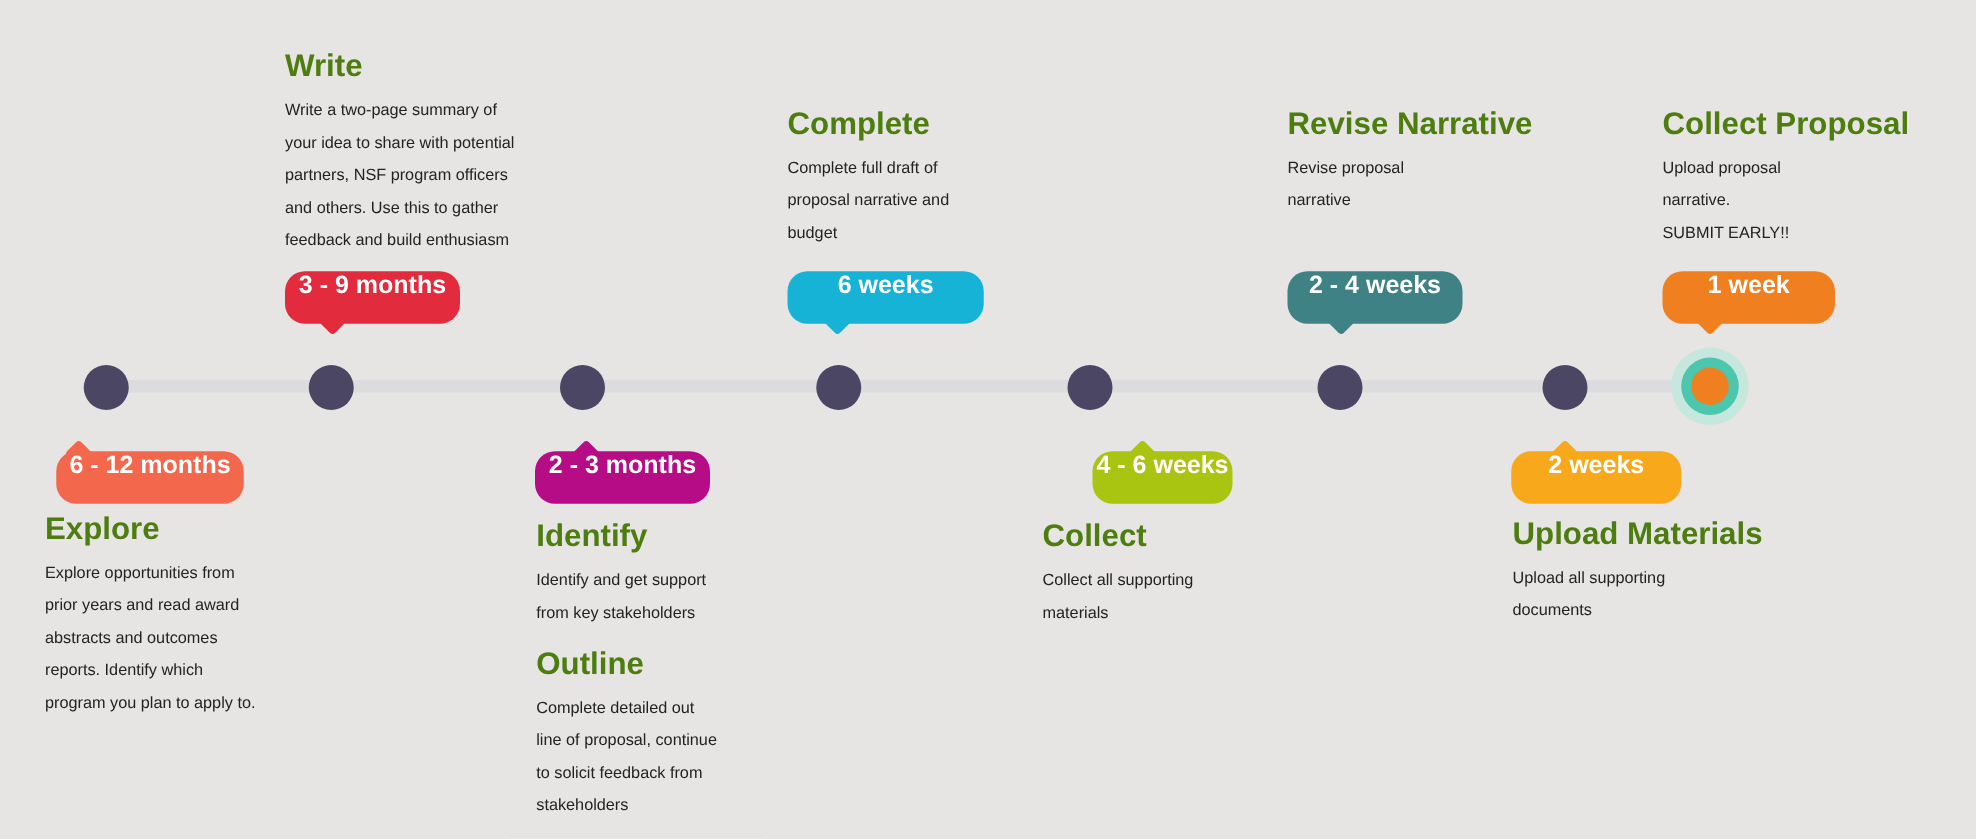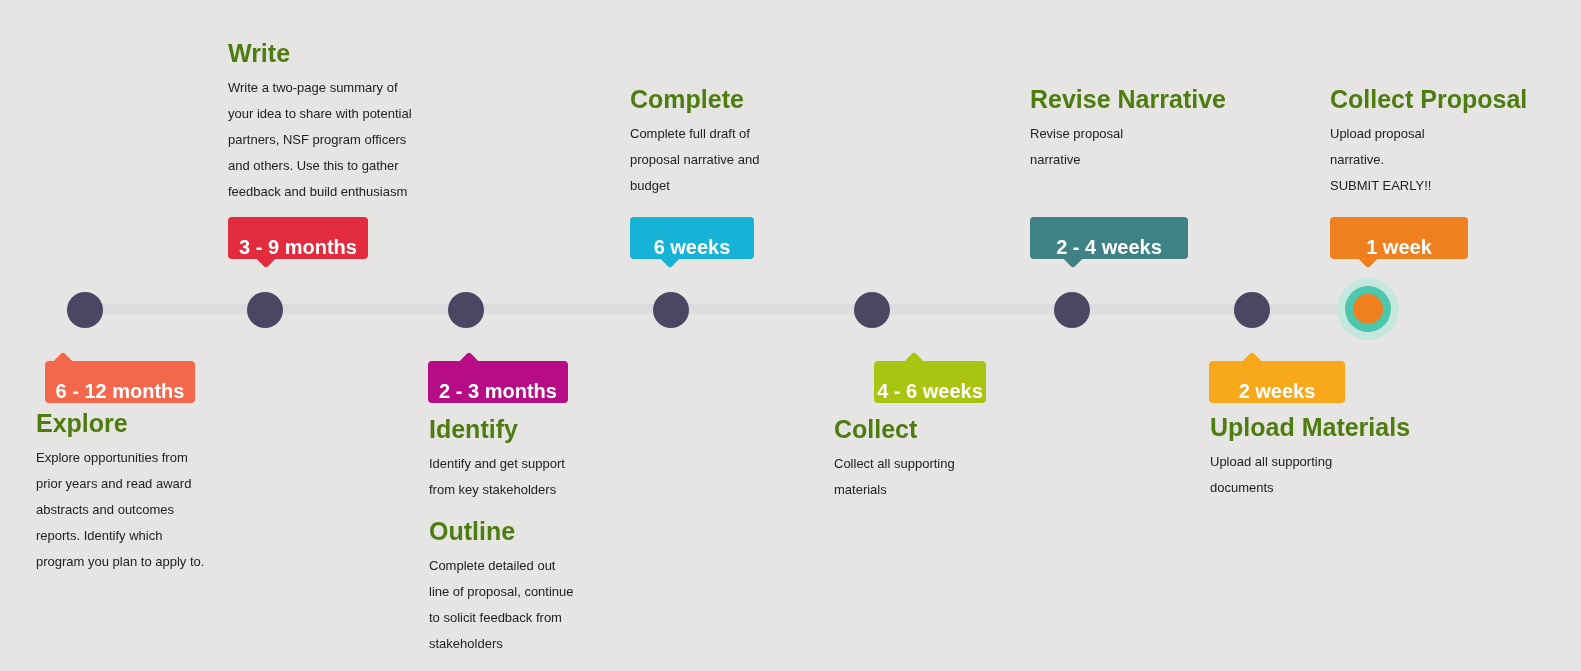--- a/index.html
+++ b/index.html
@@ -3,21 +3,21 @@
 <meta charset="utf-8">
 <style>
   html,body{margin:0;padding:0;}
   body{font-family:"Liberation Sans","DejaVu Sans",sans-serif;}
   .canvas{position:relative;width:1581px;height:671px;overflow:hidden;}
   .timeline-line{position:absolute;left:66px;top:304px;width:1302px;height:10px;border-radius:5px;}
   .dot{position:absolute;width:36px;height:36px;border-radius:50%;top:292px;}
   .end-marker{position:absolute;left:1337px;top:278px;width:62px;height:62px;border-radius:50%;display:flex;align-items:center;justify-content:center;}
   .end-ring{width:46px;height:46px;border-radius:50%;display:flex;align-items:center;justify-content:center;}
   .end-core{width:30px;height:30px;border-radius:50%;}
-  .badge{position:absolute;height:42px;border-radius:4px;display:flex;align-items:flex-end;justify-content:center;}
+  .badge{position:absolute;height:42px;border-radius:16px;display:flex;align-items:flex-start;justify-content:center;}
   .badge-label{position:relative;color:#ffffff;font-size:20px;font-weight:700;z-index:2;}
   .badge-pointer{position:absolute;width:16px;height:16px;transform:rotate(45deg);border-radius:3px;z-index:1;}
   .badge.ptr-top .badge-pointer{top:-6px;}
   .badge.ptr-bottom .badge-pointer{bottom:-6px;}
   .block{position:absolute;}
   .block .title{margin:0 0 6px 0;font-size:25px;line-height:31px;font-weight:700;color:#4d7c0f;}
   .block .desc{margin:0;font-size:13px;line-height:26px;color:#222222;white-space:pre-line;}
 </style>
 </head>
 <body>
@@ -48,31 +48,31 @@
   <div class="badge ptr-bottom" style="left: 228px; top: 217px; width: 140px; background-color: rgb(226, 44, 62);">
     <span class="badge-pointer" style="left: 30px; background-color: rgb(226, 44, 62);"></span>
     <span class="badge-label">3 - 9 months</span>
   </div>
 
   <div class="badge ptr-top" style="left: 428px; top: 361px; width: 140px; background-color: rgb(182, 13, 135);">
     <span class="badge-pointer" style="left: 33px; background-color: rgb(182, 13, 135);"></span>
     <span class="badge-label">2 - 3 months</span>
   </div>
 
-  <div class="badge ptr-bottom" style="left: 630px; top: 217px; width: 124px; background-color: rgb(22, 179, 214);">
+  <div class="badge ptr-bottom" style="left: 630px; top: 217px; width: 157px; background-color: rgb(22, 179, 214);">
     <span class="badge-pointer" style="left: 32px; background-color: rgb(22, 179, 214);"></span>
     <span class="badge-label">6 weeks</span>
   </div>
 
   <div class="badge ptr-top" style="left: 833px; top: 361px; width: 112px; background-color: rgb(170, 197, 17); margin-left: 41px;">
     <span class="badge-pointer" style="left: 32px; background-color: rgb(170, 197, 17);"></span>
     <span class="badge-label">4 - 6 weeks</span>
   </div>
 
-  <div class="badge ptr-bottom" style="left: 1030px; top: 217px; width: 158px; background-color: rgb(62, 130, 133);">
+  <div class="badge ptr-bottom" style="left: 1030px; top: 217px; width: 140px; background-color: rgb(62, 130, 133);">
     <span class="badge-pointer" style="left: 35px; background-color: rgb(62, 130, 133);"></span>
     <span class="badge-label">2 - 4 weeks</span>
   </div>
 
   <div class="badge ptr-top" style="left: 1209px; top: 361px; width: 136px; background-color: rgb(248, 168, 27);">
     <span class="badge-pointer" style="left: 35px; background-color: rgb(248, 168, 27);"></span>
     <span class="badge-label">2 weeks</span>
   </div>
 
   <div class="badge ptr-bottom" style="left: 1330px; top: 217px; width: 138px; background-color: rgb(240, 128, 31);">

